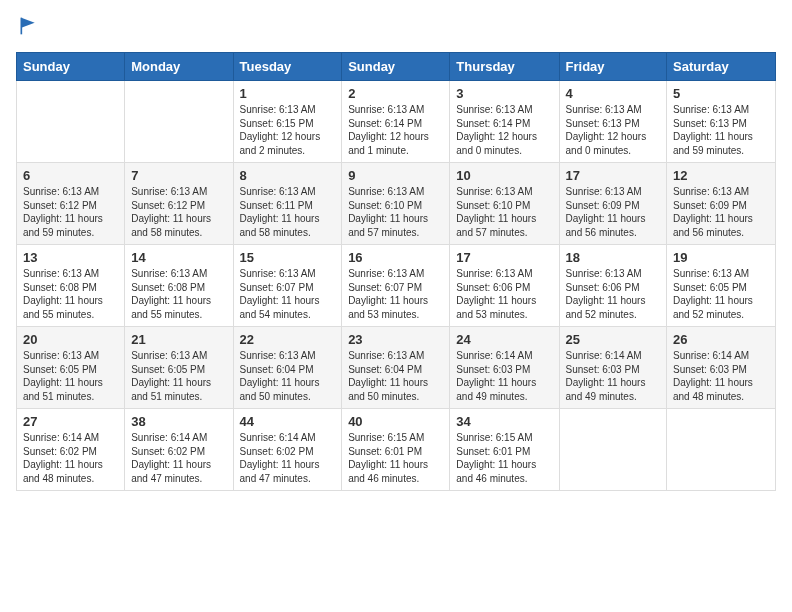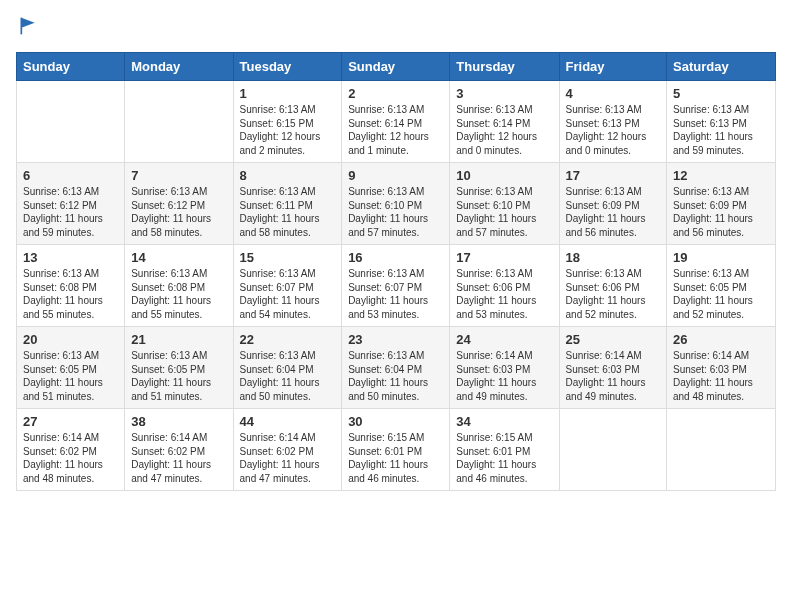--- a/index.html
+++ b/index.html
@@ -253,21 +253,21 @@
       </td>
           <td>
         <span class="day-number">38</span>
         <span class="day-info">Sunrise: 6:14 AM<br>Sunset: 6:02 PM<br>Daylight: 11 hours and 47 minutes.</span>
       </td>
           <td>
         <span class="day-number">44</span>
         <span class="day-info">Sunrise: 6:14 AM<br>Sunset: 6:02 PM<br>Daylight: 11 hours and 47 minutes.</span>
       </td>
           <td>
-        <span class="day-number">30</span>
+        <span class="day-number">40</span>
         <span class="day-info">Sunrise: 6:15 AM<br>Sunset: 6:01 PM<br>Daylight: 11 hours and 46 minutes.</span>
       </td>
           <td>
         <span class="day-number">34</span>
         <span class="day-info">Sunrise: 6:15 AM<br>Sunset: 6:01 PM<br>Daylight: 11 hours and 46 minutes.</span>
       </td>
           <td class="empty-cell"></td>
           <td class="empty-cell"></td>
         </tr>
       </tbody>

